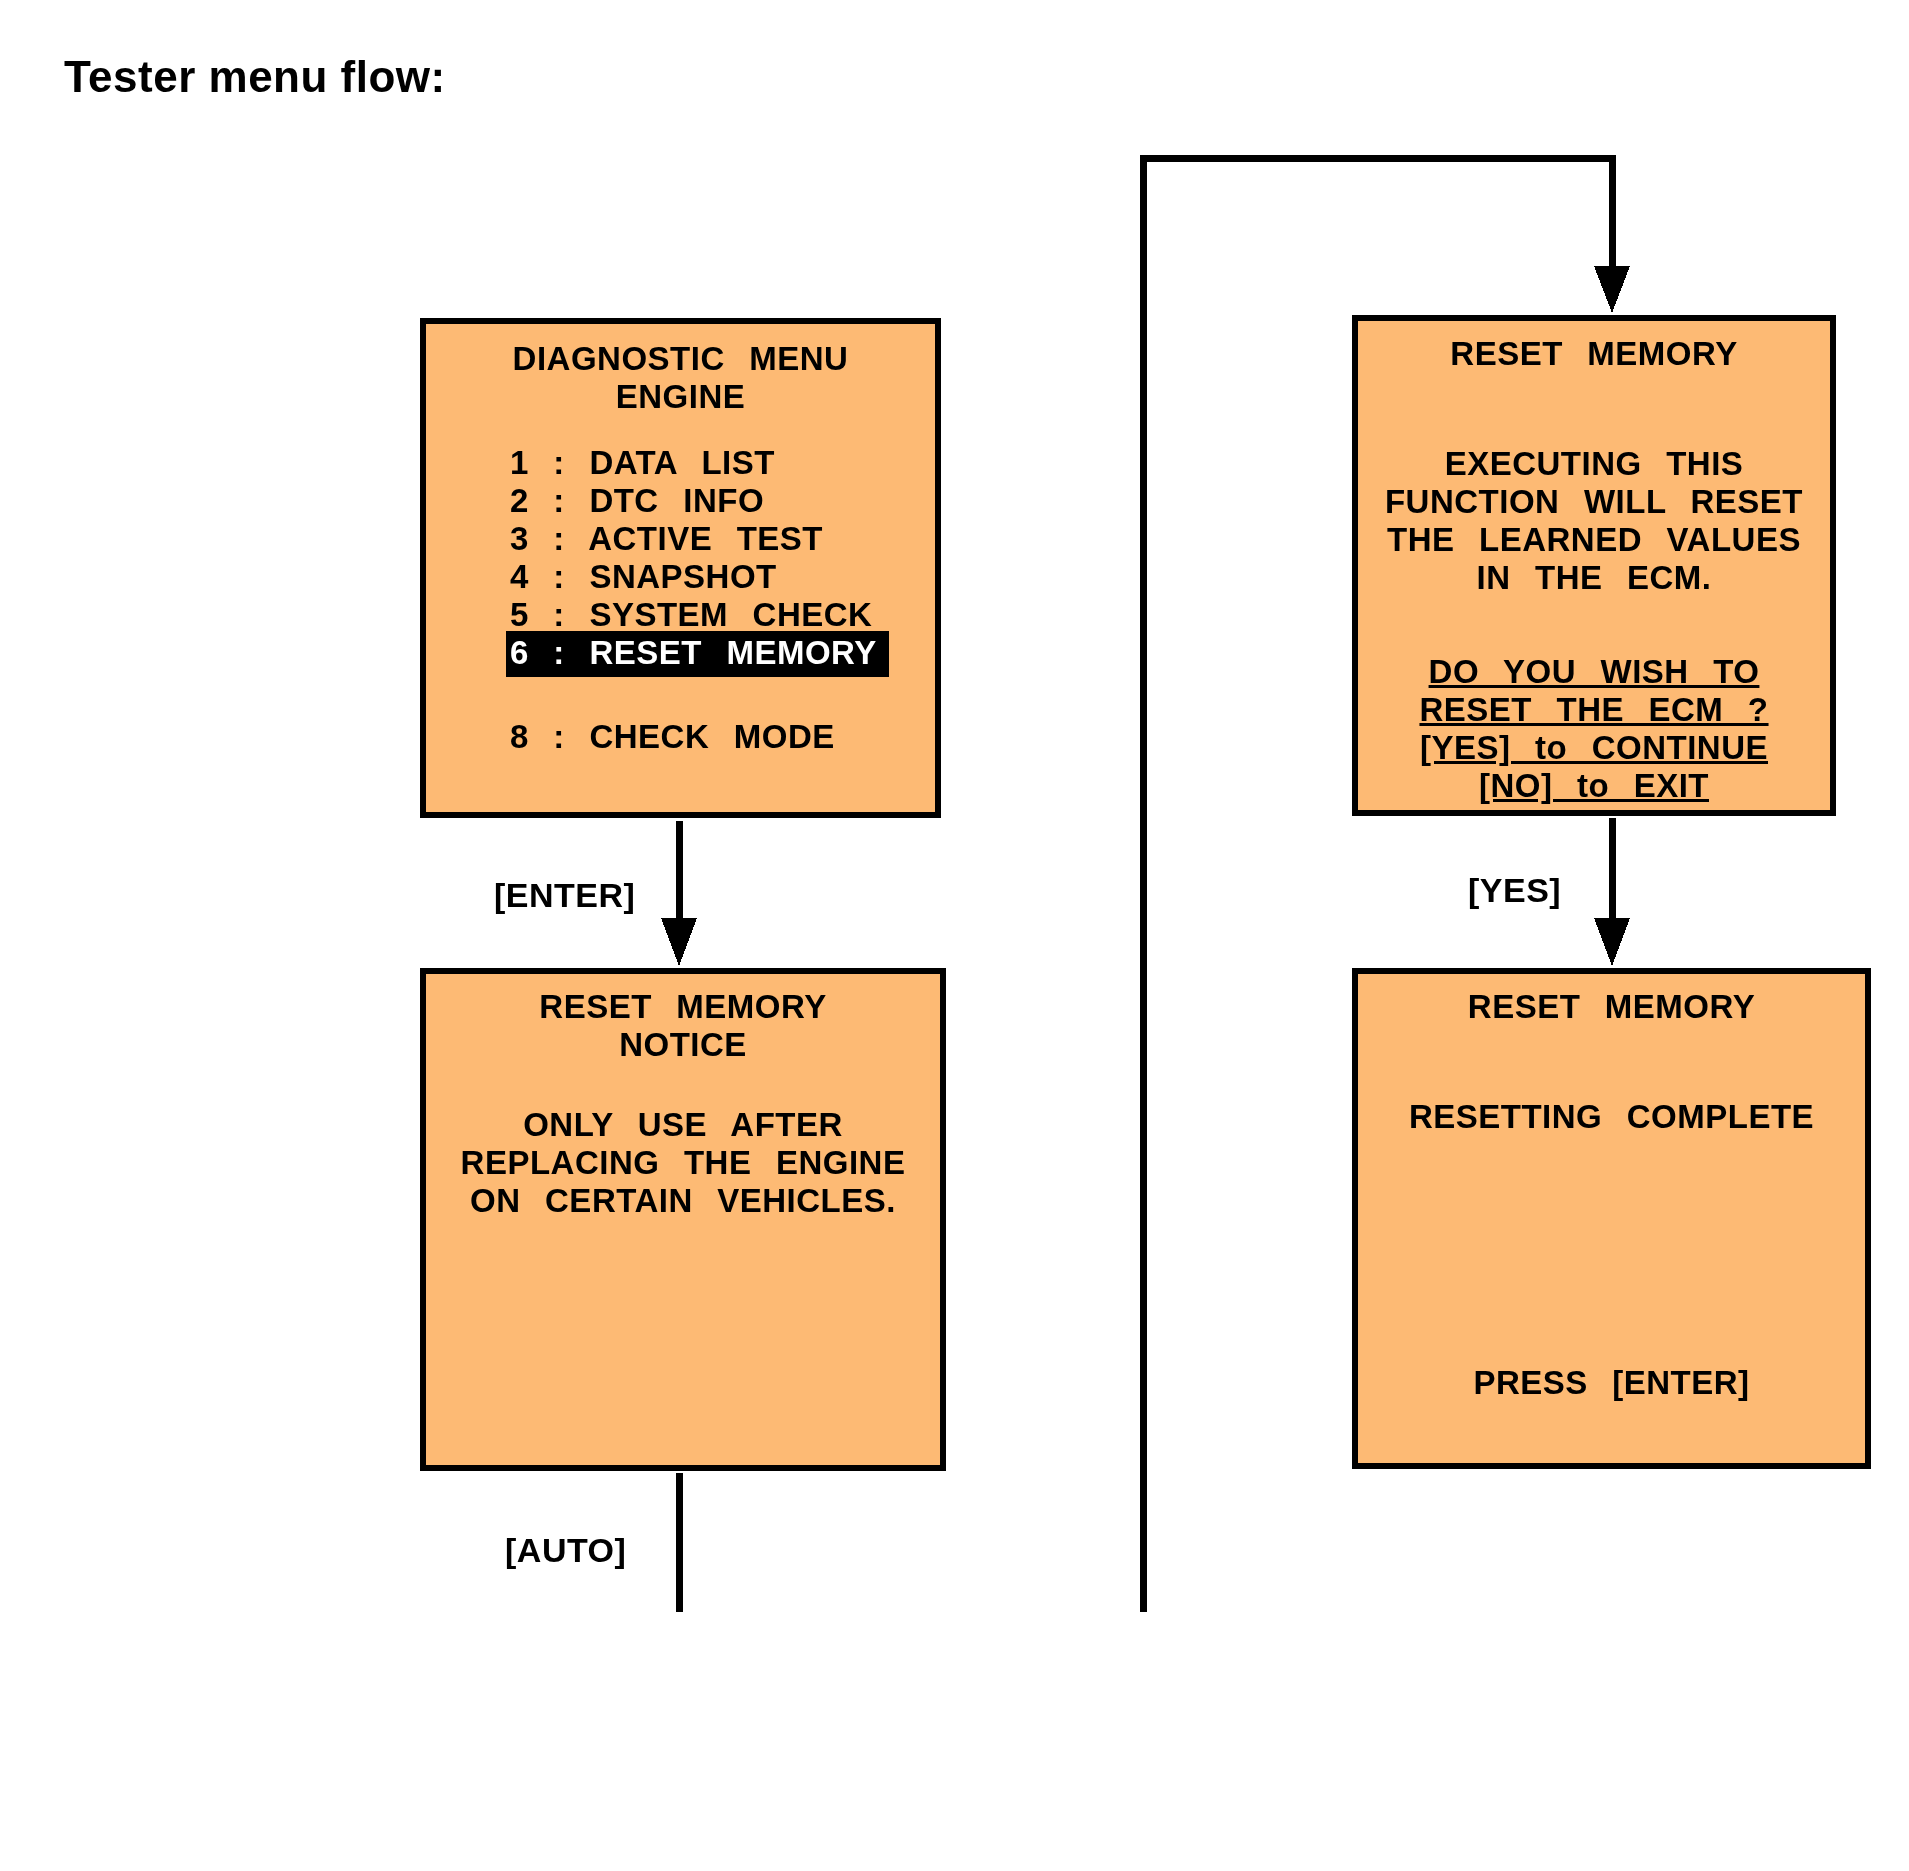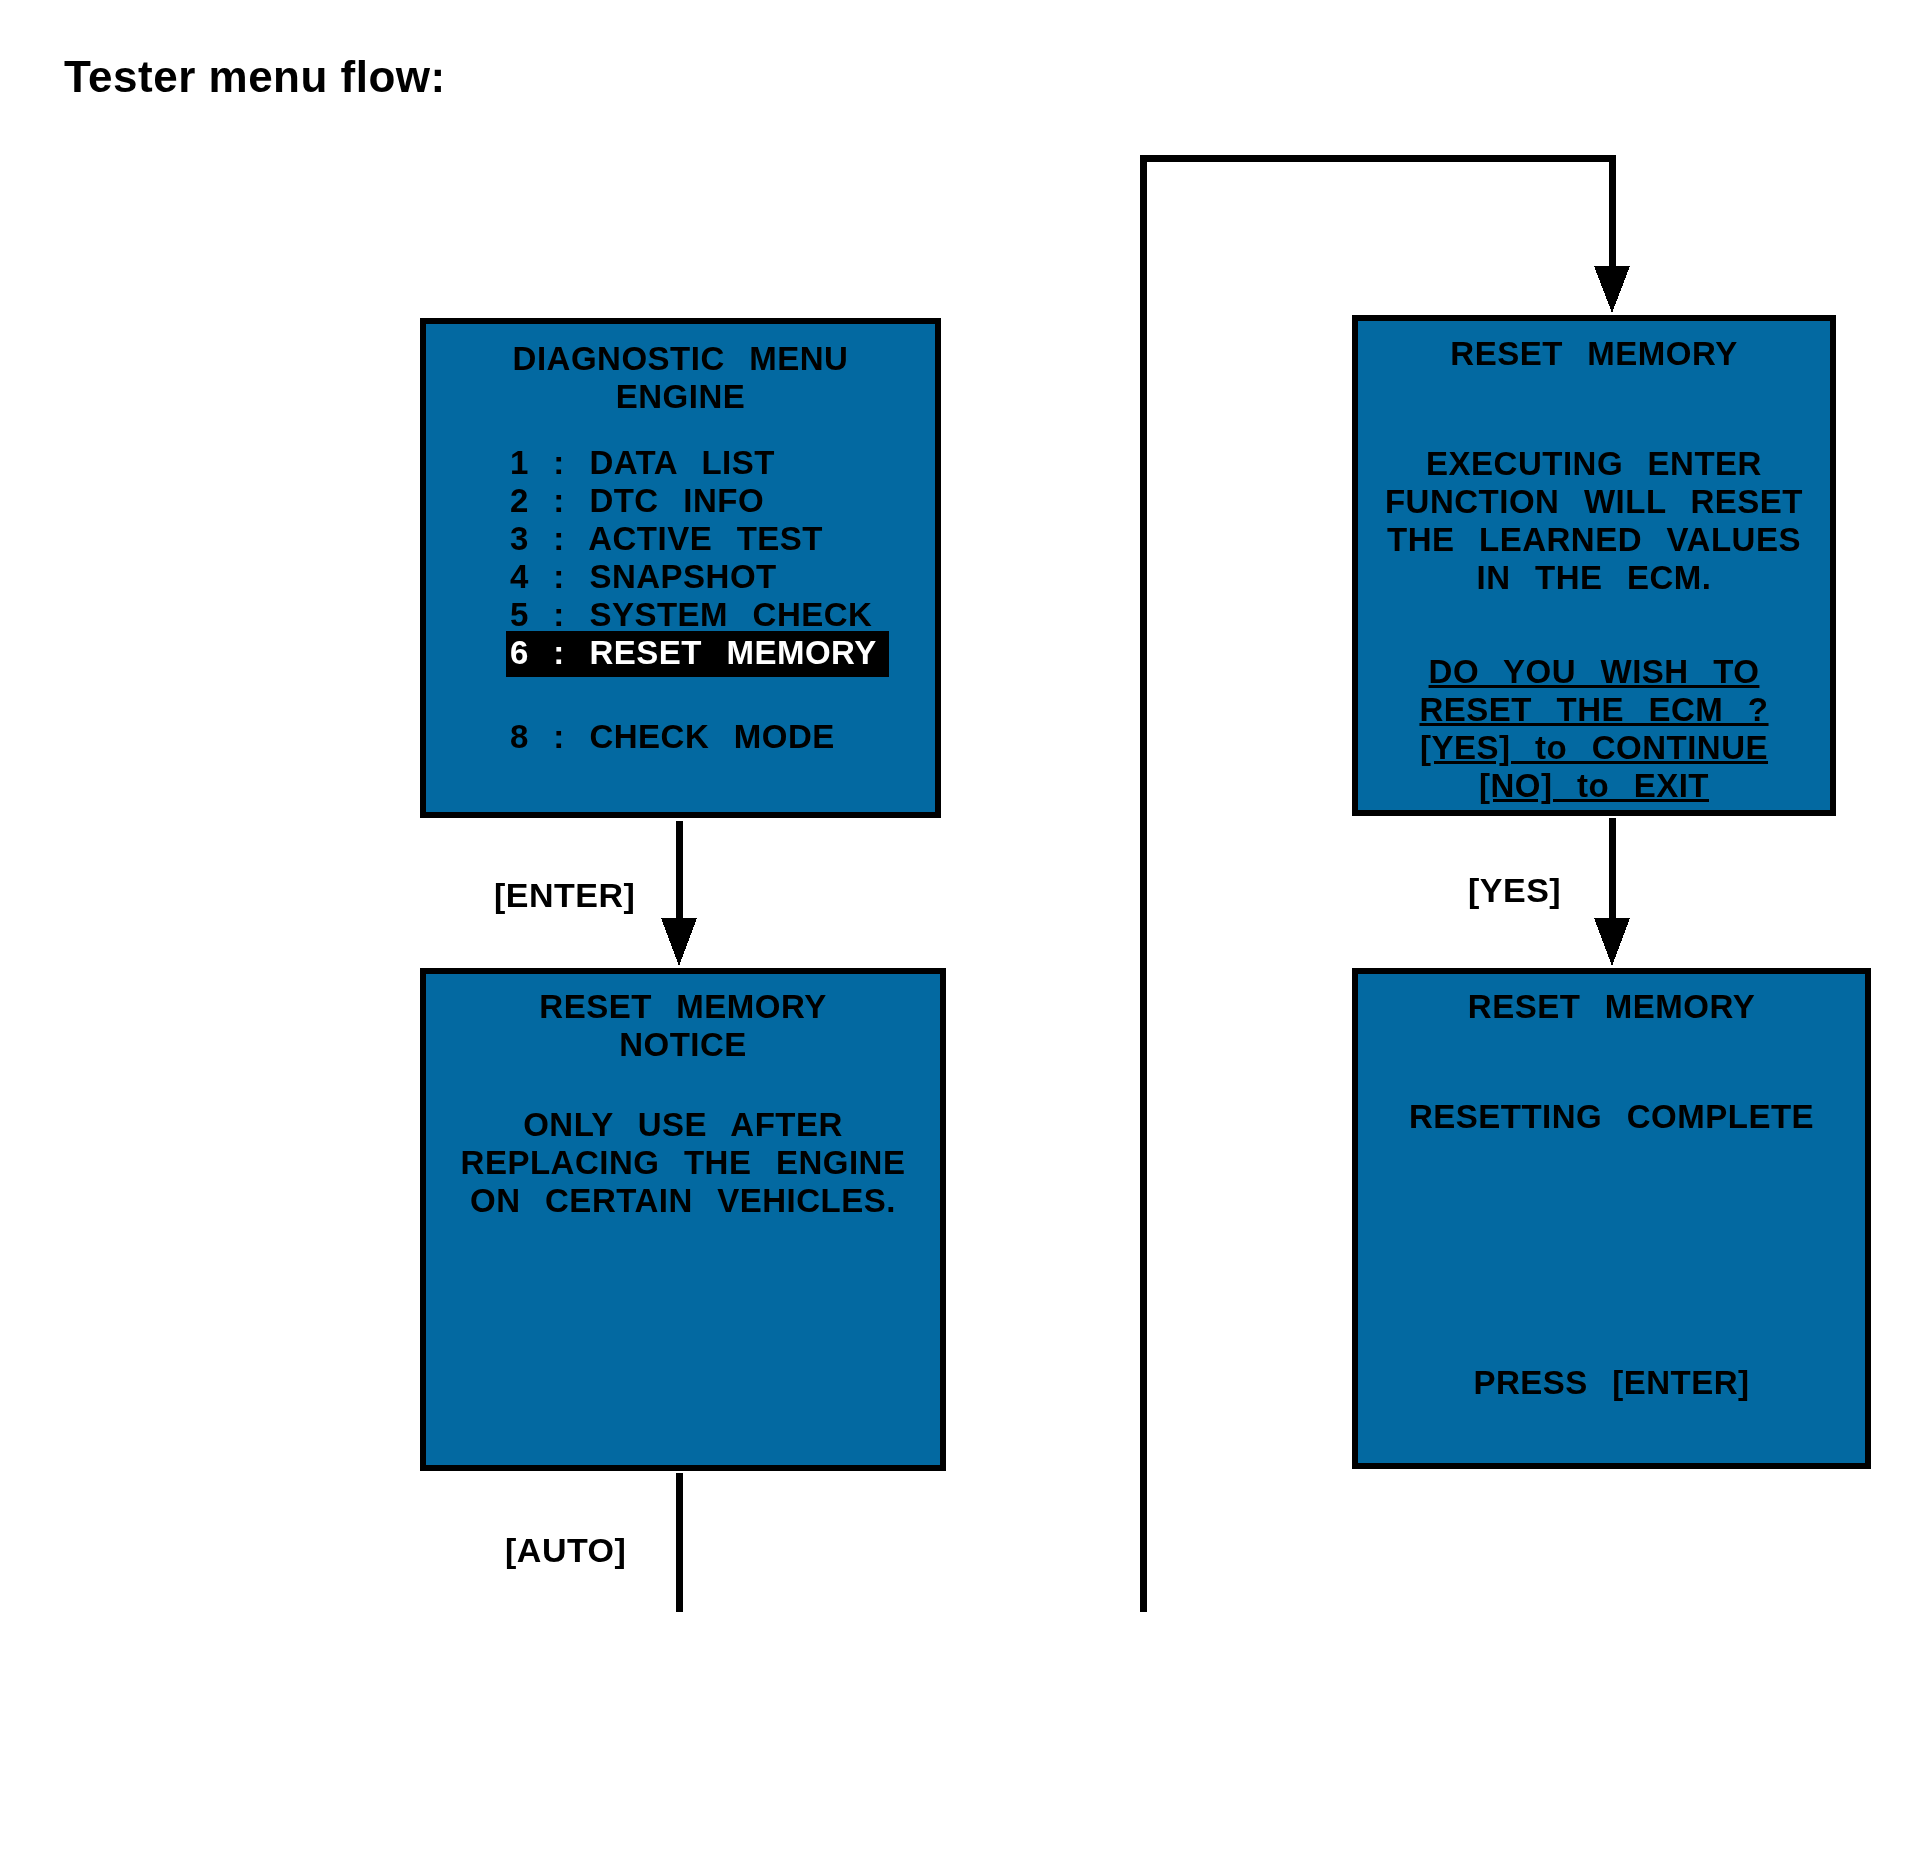--- a/index.html
+++ b/index.html
@@ -14,21 +14,21 @@
   .page-title {
     position:absolute; left:64px; top:52px;
     font-size:44px; font-weight:700; letter-spacing:0.5px;
     margin:0;
   }
   .connectors { position:absolute; left:0; top:0; pointer-events:none; }
 
   .box {
     position:absolute;
     border:6px solid #000;
-    background:#0369a1;
+    background:#fdba74;
     box-sizing:border-box;
     font-weight:700;
     font-size:33px;
     line-height:38px;
     letter-spacing:0.5px;
     word-spacing:0.45em;
     text-align:center;
   }
   .box-title { margin-top:14px; }
 
@@ -129,21 +129,21 @@
     <div class="usage">
       <div>ONLY USE AFTER</div>
       <div>REPLACING THE ENGINE</div>
       <div>ON CERTAIN VEHICLES.</div>
     </div>
   </div>
 
   <div class="box confirm-box">
     <div class="box-title">RESET MEMORY</div>
     <div class="info">
-      <div>EXECUTING ENTER</div>
+      <div>EXECUTING THIS</div>
       <div>FUNCTION WILL RESET</div>
       <div>THE LEARNED VALUES</div>
       <div>IN THE ECM.</div>
     </div>
     <div class="prompt">
       <div>DO YOU WISH TO</div>
       <div>RESET THE ECM ?</div>
       <div>[YES] to CONTINUE</div>
       <div>[NO] to EXIT</div>
     </div>

